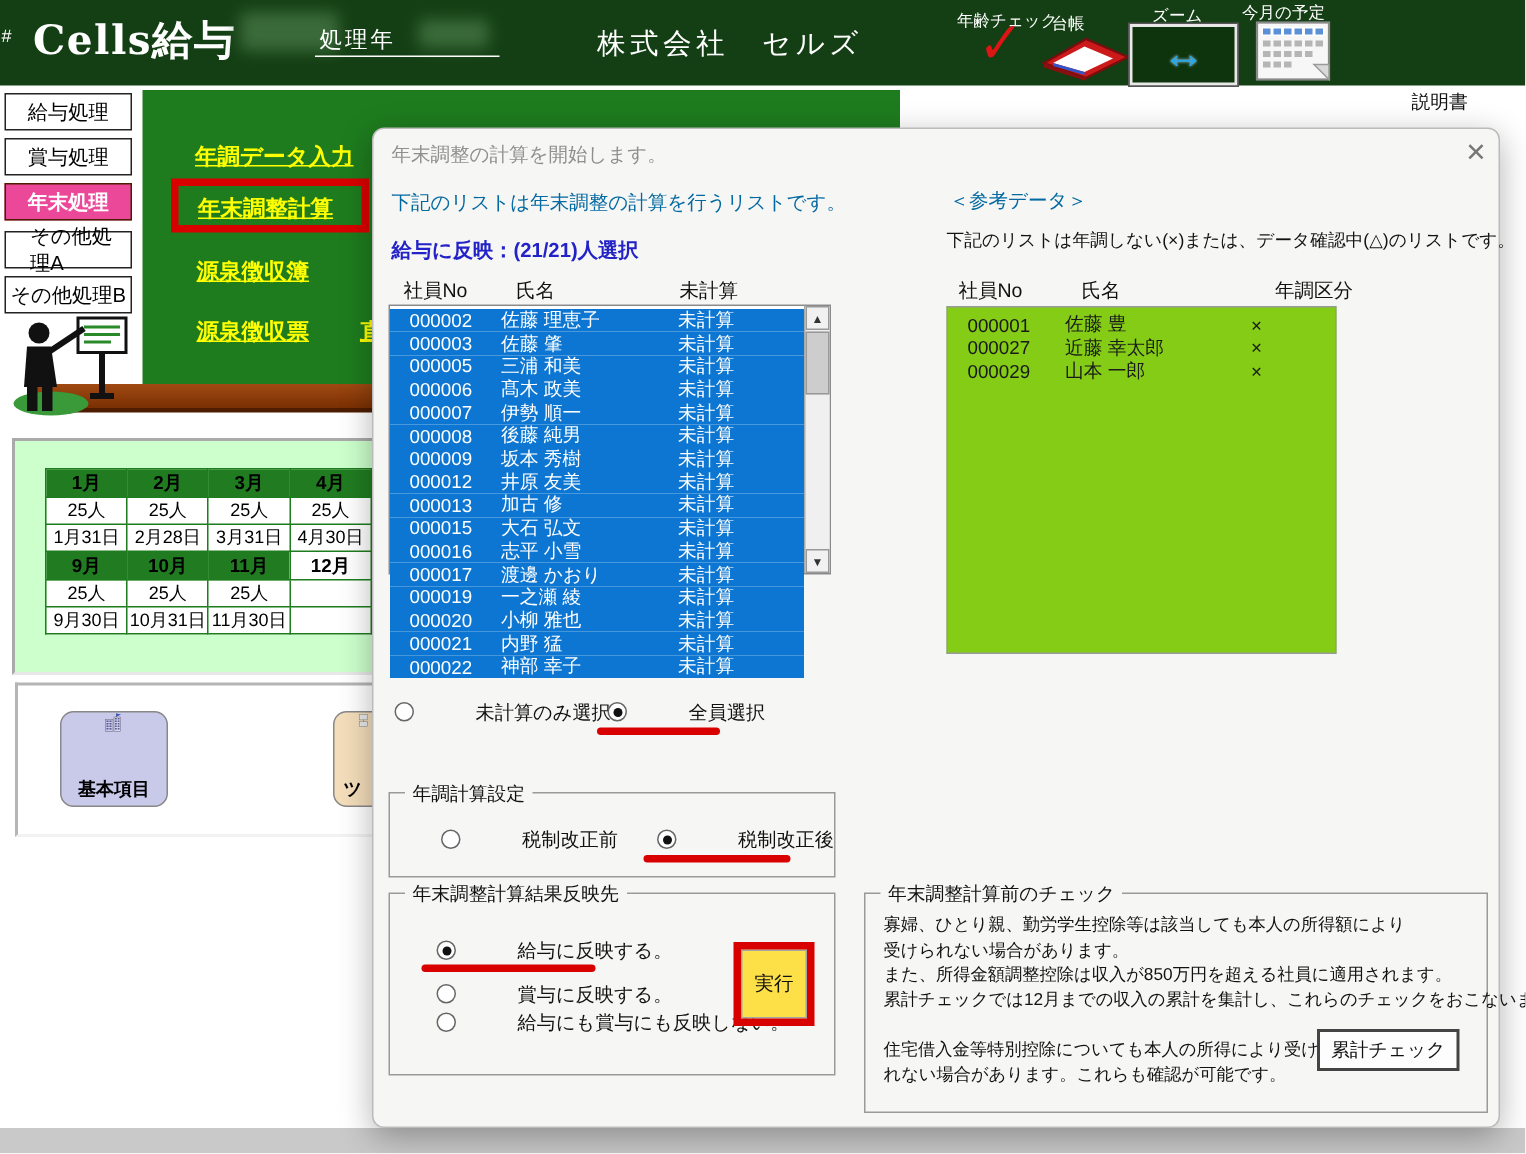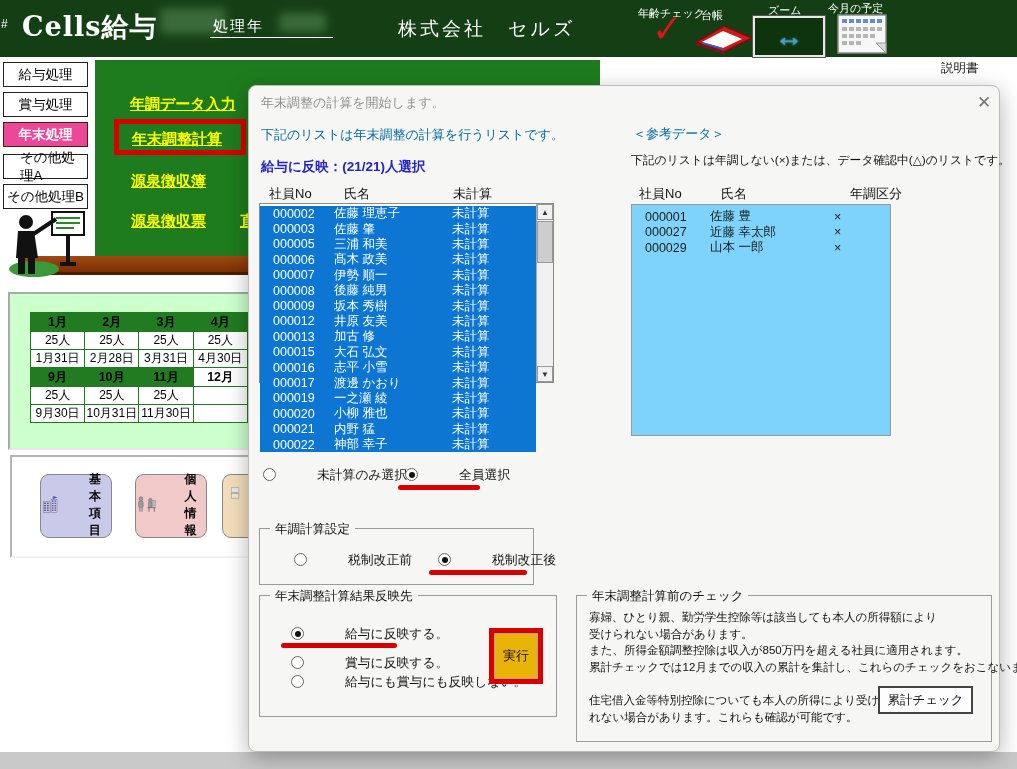--- a/index.html
+++ b/index.html
@@ -36,21 +36,21 @@
 
   
   .calpanel{position:absolute;left:8px;top:292px;width:242px;height:158px;background:#ccffcc;border:2px solid #aaa;border-right-color:#e8e8e8;border-bottom-color:#e8e8e8;z-index:1;box-sizing:border-box;}
   .caltable{position:absolute;left:20px;top:18px;border-collapse:collapse;}
   .caltable td{width:55px;height:17px;border:1px solid #1e7c1e;text-align:center;font-size:12px;background:#ffffff;color:#000;padding:0;}
   .caltable tr.hd td{background:#217c21;font-weight:bold;font-size:12.5px;height:18px;}
   .caltable tr.hd td.cur{background:#ffffff;}
 
   
   .scpanel{position:absolute;left:10px;top:455px;width:240px;height:103px;background:#ffffff;border:2px solid #b5b5b5;border-right-color:#f2f2f2;border-bottom-color:#f2f2f2;z-index:1;box-sizing:border-box;overflow:hidden;}
-  .scicon{position:absolute;width:72px;height:64px;border-radius:9px;border:1px solid #888;display:flex;flex-direction:row;align-items:center;justify-content:flex-end;font-size:12px;font-weight:bold;color:#000;box-sizing:border-box;padding-bottom:2px;gap:28px;}
+  .scicon{position:absolute;width:72px;height:64px;border-radius:9px;border:1px solid #888;display:flex;flex-direction:column;align-items:center;justify-content:flex-end;font-size:12px;font-weight:bold;color:#000;box-sizing:border-box;padding-bottom:2px;gap:28px;}
   .sc-basic{left:28px;top:17px;background:#c9c9ea;}
   .sc-personal{left:123px;top:17px;background:#f2c9c9;}
   .sc-third{left:210px;top:17px;width:60px;background:#f3ddba;align-items:flex-start;padding-left:6px;}
 
   
   .bottomstrip{position:absolute;left:0;top:752px;width:1017px;height:17px;background:#c9c9c9;z-index:1;}
 
   
   .dialog{position:absolute;left:248px;top:85px;width:752px;height:667px;background:#f6f6f5;border:1px solid #bbbbbb;border-radius:8px;box-shadow:0 6px 22px rgba(0,0,0,.30);z-index:10;box-sizing:border-box;}
   .dlg-title{position:absolute;left:12px;top:8px;font-size:13px;color:#8f8f8f;}
@@ -64,41 +64,41 @@
   .lrows{position:absolute;left:0;top:2px;right:17px;}
   .lrow{display:flex;height:15.4px;align-items:center;background:#0c76d2;color:#ffffff;font-size:12.5px;white-space:nowrap;}
   .lrow .c1{margin-left:13px;width:61px;}
   .lrow .c2{width:118px;}
   .scroll{position:absolute;right:0;top:0;bottom:0;width:17px;background:#f0f0f0;border-left:1px solid #aaa;box-sizing:border-box;}
   .sbtnbox{position:absolute;left:0;width:16px;height:16px;background:#f1f1f1;border:1px solid #999;box-sizing:border-box;font-size:8px;color:#333;display:flex;align-items:center;justify-content:center;}
   .sup{top:0;}
   .sdown{bottom:0;}
   .sthumb{position:absolute;left:0;top:17px;width:16px;height:42px;background:#cdcdcd;border:1px solid #999;box-sizing:border-box;}
 
-  .rlistbox{position:absolute;left:382px;top:118px;width:260px;height:232px;background:#7dd3fc;border:1px solid #999;box-sizing:border-box;}
+  .rlistbox{position:absolute;left:382px;top:118px;width:260px;height:232px;background:#84cc16;border:1px solid #999;box-sizing:border-box;}
   .rrows{position:absolute;left:0;top:4px;right:0;}
   .rrow{display:flex;height:15.5px;align-items:center;color:#1a1a1a;font-size:12.5px;white-space:nowrap;}
   .rrow .c1{margin-left:13px;width:65px;}
   .rrow .c2{width:124px;}
 
   .rdo{position:absolute;width:13px;height:13px;border:1px solid #666;border-radius:50%;background:#fff;box-sizing:border-box;}
   .rdo.on::after{content:"";position:absolute;left:2.5px;top:2.5px;width:6px;height:6px;border-radius:50%;background:#111;}
   .rlabel{position:absolute;font-size:12.8px;color:#111;white-space:nowrap;margin-left:37px;}
 
   .gbox{position:absolute;border:1px solid #9a9a9a;box-sizing:border-box;}
   .gblabel{position:absolute;top:-8px;left:10px;background:#f6f6f5;padding:0 5px;font-size:12.5px;color:#111;white-space:nowrap;}
 
   .warn{position:absolute;left:338px;top:450px;}
   .warn div{font-size:11.8px;color:#e03636;line-height:17px;white-space:nowrap;}
 
   .chktext1{position:absolute;left:340px;top:523px;}
   .chktext2{position:absolute;left:340px;top:606px;}
   .chktext1 div,.chktext2 div{font-size:11.5px;color:#111;line-height:16.5px;white-space:nowrap;}
 
-  .execbtn{position:absolute;left:245px;top:547px;width:44px;height:46px;background:#eab308;border:1px solid #a5a5a5;display:flex;align-items:center;justify-content:center;font-size:13px;color:#111;box-sizing:border-box;}
+  .execbtn{position:absolute;left:245px;top:547px;width:44px;height:46px;background:#fde047;border:1px solid #a5a5a5;display:flex;align-items:center;justify-content:center;font-size:13px;color:#111;box-sizing:border-box;}
   .chkbtn{position:absolute;left:629px;top:600px;width:95px;height:28px;background:#fdfdfd;border:2px solid #444;display:flex;align-items:center;justify-content:center;font-size:12.5px;color:#111;box-sizing:border-box;}
 
   
   .annbox{position:absolute;border:5px solid #d90000;box-sizing:border-box;}
   .annline{position:absolute;height:5px;background:#d90000;border-radius:3px;}
   .ann-menu{left:114px;top:119px;width:132px;height:36px;z-index:5;}
   .ann-exec{left:240px;top:542px;width:54px;height:56px;}
 </style>
 </head>
 <body>
@@ -262,35 +262,20 @@
           <rect x="24" y="21" width="3.5" height="3"></rect>
             <rect x="29.5" y="21" width="3.5" height="3"></rect>
           <rect x="24" y="26" width="3.5" height="3"></rect>
             <rect x="29.5" y="26" width="3.5" height="3"></rect>
           <rect x="24" y="31" width="3.5" height="3"></rect>
             <rect x="29.5" y="31" width="3.5" height="3"></rect>
         </g>
       </svg>
       <span>基本項目</span>
     </div>
-    <div class="scicon sc-personal">
-      <svg width="46" height="40" viewBox="0 0 46 40" style="margin-bottom:1px;">
-        <circle cx="11" cy="6" r="4.5" fill="#9a9a9a" stroke="#666"></circle>
-        <rect x="6" y="11" width="10" height="15" rx="3" fill="#9a9a9a" stroke="#666"></rect>
-        <rect x="7" y="26" width="3.5" height="9" fill="#9a9a9a"></rect>
-        <rect x="12" y="26" width="3.5" height="9" fill="#9a9a9a"></rect>
-        <circle cx="32" cy="9" r="4" fill="#9a9a9a" stroke="#666"></circle>
-        <path d="M28 13 L36 14 L36 24 L28 26 Z" fill="#9a9a9a" stroke="#666"></path>
-        <rect x="36" y="10" width="7" height="12" fill="#bdbdbd" stroke="#777"></rect>
-        <line x1="26" y1="26" x2="44" y2="26" stroke="#666" stroke-width="2"></line>
-        <line x1="29" y1="26" x2="29" y2="35" stroke="#666" stroke-width="2"></line>
-        <line x1="41" y1="26" x2="41" y2="35" stroke="#666" stroke-width="2"></line>
-      </svg>
-      <span>個人情報</span>
-    </div>
     <div class="scicon sc-third">
       <svg width="26" height="40" viewBox="0 0 26 40" style="margin-bottom:1px;">
         <rect x="6" y="4" width="16" height="10" fill="#e8e8e8" stroke="#888"></rect>
         <rect x="6" y="17" width="16" height="10" fill="#e8e8e8" stroke="#888"></rect>
         <line x1="14" y1="14" x2="14" y2="17" stroke="#888" stroke-width="1.5"></line>
       </svg>
       <span>ツ</span>
     </div>
   </div>
 
@@ -443,21 +428,21 @@
           </div>
 
           <div class="rrow">
             <span class="c1">000029</span>
             <span class="c2">山本 一郎</span>
             <span class="c3">×</span>
           </div>
         </div>
     </div>
 
-    <div class="gbox" style="left:10px;top:442px;width:275px;height:57px;">
+    <div class="gbox" style="left:10px;top:442px;width:298px;height:57px;">
       <span class="gblabel">年調計算設定</span>
     </div>
     <span class="rdo" style="left:45px;top:467px;"></span>
     <span class="rlabel" style="left:62px;top:466px;">税制改正前</span>
     <span class="rdo on" style="left:189px;top:467px;"></span>
     <span class="rlabel" style="left:206px;top:466px;">税制改正後</span>
     <span class="annline" style="left:180px;top:484px;width:98px;"></span>
 
 
     <div class="gbox" style="left:10px;top:509px;width:298px;height:122px;">

